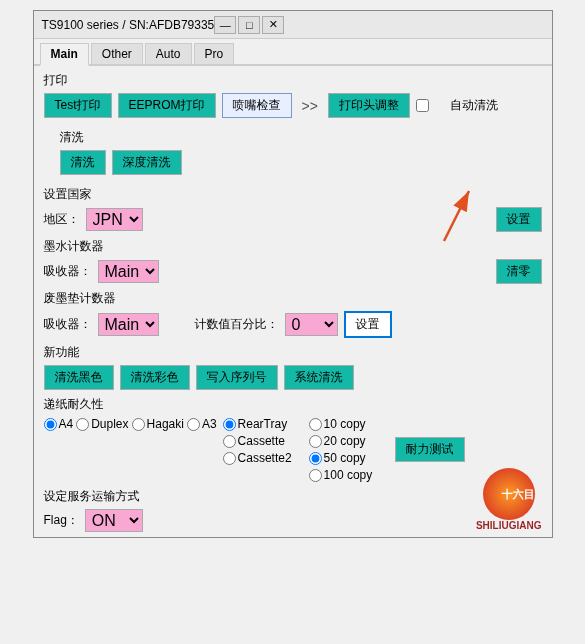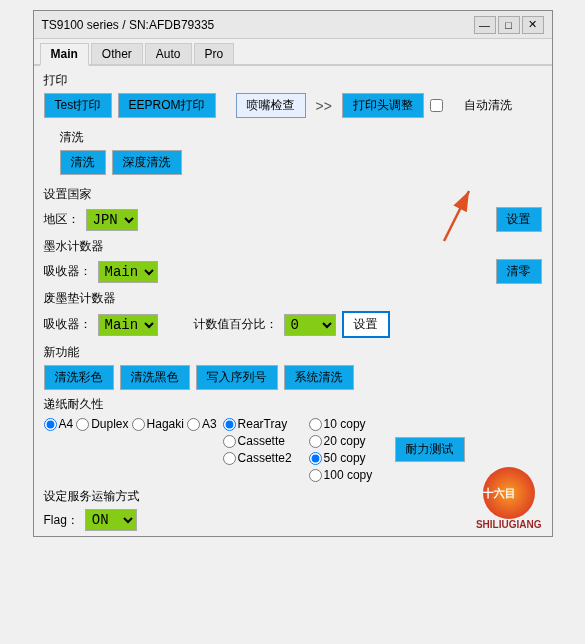--- a/index.html
+++ b/index.html
@@ -16,21 +16,20 @@
       background: #f0f0f0;
       border: 1px solid #888;
       position: relative;
       margin: 10px auto;
     }
     .title-bar {
       background: #e8e8e8;
       padding: 4px 8px;
       display: flex;
       align-items: center;
-      justify-content: space-between;
       border-bottom: 1px solid #ccc;
       height: 28px;
     }
     .title-text {
       font-size: 12px;
       color: #000;
     }
     .window-controls {
       display: flex;
       gap: 2px;
@@ -75,43 +74,43 @@
     }
 
     .section-label {
       font-size: 12px;
       margin-bottom: 4px;
       margin-top: 6px;
       color: #000;
     }
 
     .btn {
-      background: #0ea5e9;
+      background: #14b8a6;
       border: 1px solid #aaa;
       padding: 3px 10px;
       font-size: 12px;
       cursor: pointer;
       font-family: "Microsoft YaHei", Arial, sans-serif;
       white-space: nowrap;
     }
 
     .row {
       display: flex;
       align-items: center;
       gap: 6px;
       margin-bottom: 5px;
       flex-wrap: wrap;
     }
 
     select {
-      font-family: Liberation Mono, monospace;
-      font-size: 14px;
+      font-family: Liberation Sans, sans-serif;
+      font-size: 16px;
       padding: 1px 2px;
       border: 1px solid #aaa;
-      background: #84cc16;
+      background: #f9a8d4;
     }
 
     .divider {
       display: flex;
       align-items: center;
       padding: 0 4px;
       font-size: 14px;
       color: #555;
     }
 
@@ -164,21 +163,21 @@
       font-weight: bold;
     }
 
     .logo-circle {
       width: 52px;
       height: 52px;
       border-radius: 50%;
       background: radial-gradient(circle, #ff8c00, #cc0000);
       display: flex;
       align-items: center;
-      justify-content: flex-start;
+      justify-content: flex-end;
       color: white;
       font-size: 11px;
       font-weight: bold;
       text-align: center;
       line-height: 1.1;
     }
   </style>
 </head>
 <body>
 
@@ -199,21 +198,21 @@
     <div class="tab">Auto</div>
     <div class="tab">Pro</div>
   </div>
 
   <div class="content">
 
     <div class="section-label">打印</div>
     <div class="row">
       <button class="btn">Test打印</button>
       <button class="btn">EEPROM打印</button>
-      <button class="btn" style="background:#e8f0ff;border-color:#7799cc;margin-left:14px;">喷嘴检查</button>
+      <button class="btn" style="background:#e8f0ff;border-color:#7799cc;">喷嘴检查</button>
       <span class="divider">&gt;&gt;</span>
       <button class="btn">打印头调整</button>
       <label class="checkbox-label">
         <input type="checkbox" style="">
         <span>自动清洗</span>
       </label>
     </div>
 
     <div class="two-col">
       <div class="col-section">
@@ -259,22 +258,22 @@
         <option>10</option>
         <option>20</option>
         <option>50</option>
         <option>100</option>
       </select>
       <button class="highlighted-btn">设置</button>
     </div>
 
     <div class="section-label">新功能</div>
     <div class="row">
+      <button class="btn">清洗黑色</button>
       <button class="btn">清洗彩色</button>
-      <button class="btn">清洗黑色</button>
       <button class="btn">写入序列号</button>
       <button class="btn">系统清洗</button>
     </div>
 
     <div class="section-label">递纸耐久性</div>
     <div class="row" style="align-items:flex-start;">
 
       <div style="display:flex;flex-direction:row;gap:3px;min-width:70px;">
         <label class="radio-label"><input type="radio" name="paper" checked="" style=""> A4</label>
         <label class="radio-label"><input type="radio" name="paper" style=""> Duplex</label>

